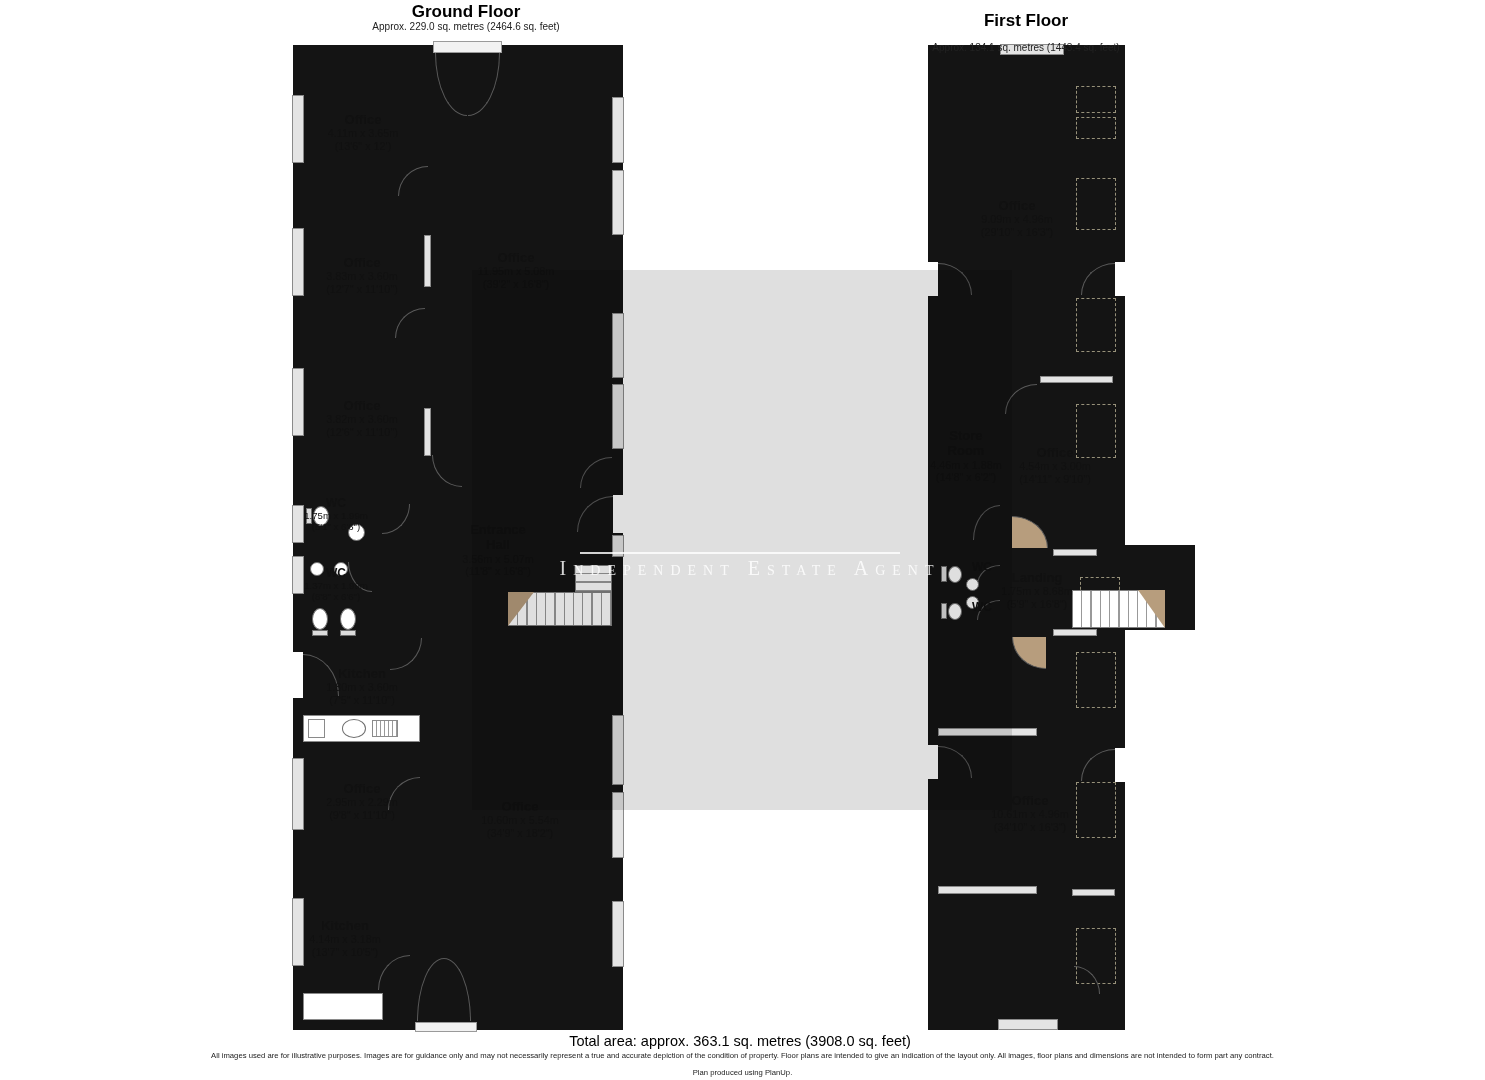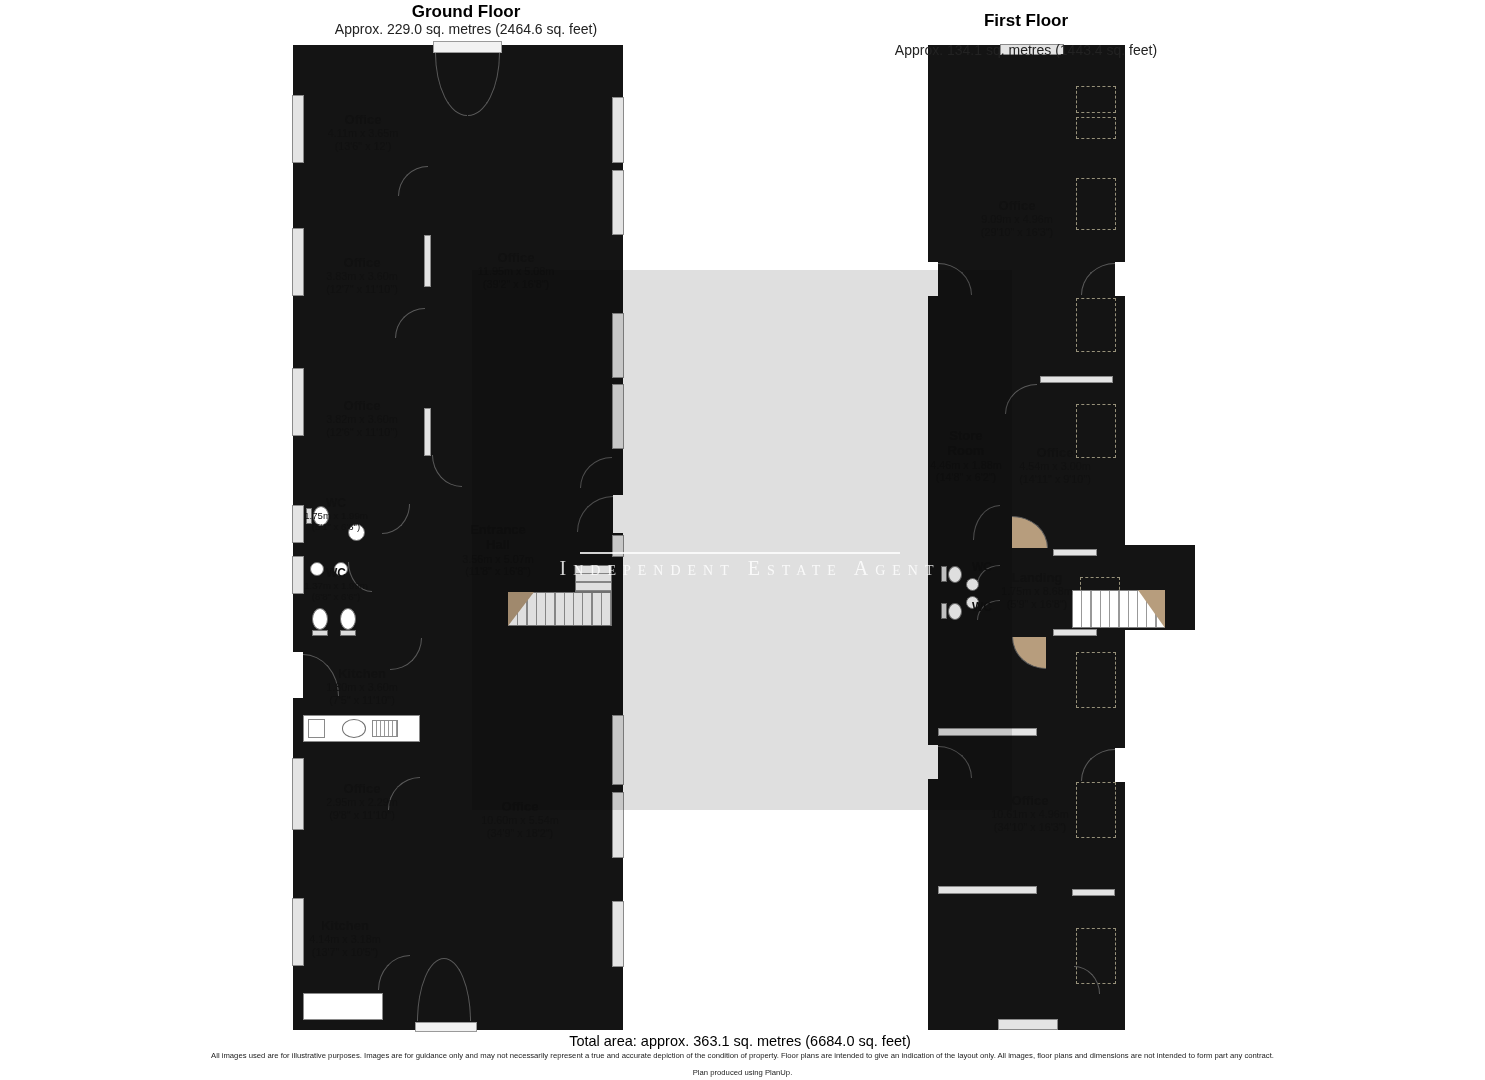--- a/index.html
+++ b/index.html
@@ -31,21 +31,21 @@
   .label.sm .nm{font-size:12px;}
   .label.sm .dm{font-size:9.6px;}
   .fix{position:absolute;z-index:6;box-sizing:border-box;}
   .bowl{background:#fff;border:1px solid #6f6f6f;border-radius:50%;}
   .tank{background:#dcdcdc;border:1px solid #6f6f6f;}
   .sinkc{background:#fff;border:1px solid #6f6f6f;border-radius:50%;}
   .counter{position:absolute;background:#fff;border:1px solid #8a8a8a;box-sizing:border-box;z-index:5;}
   .drain{background:repeating-linear-gradient(to right,#fff 0 3px,#999 3px 4px);border:1px solid #8a8a8a;}
   .title{position:absolute;transform:translateX(-50%);font-weight:bold;font-size:17px;color:#000;
          white-space:nowrap;z-index:10;}
-  .subtitle{position:absolute;transform:translateX(-50%);font-size:14px;color:#222;
+  .subtitle{position:absolute;transform:translateX(-50%);font-size:10px;color:#222;
          white-space:nowrap;z-index:10;text-align:center;}
   #wm-box{position:absolute;left:472px;top:270px;width:540px;height:540px;
           background:rgba(0,0,0,0.125);z-index:40;}
   .wm-txt{position:absolute;z-index:41;color:rgba(255,255,255,0.82);
           font-family:"Liberation Serif",serif;font-variant:small-caps;text-align:center;}
   #wm-line{position:absolute;z-index:41;background:rgba(255,255,255,0.82);}
   .footer-total{position:absolute;transform:translateX(-50%);font-size:14.5px;color:#000;z-index:10;white-space:nowrap;}
   .footer-small{position:absolute;text-align:center;font-size:7.7px;color:#222;z-index:10;line-height:1.3;}
 </style>
 </head>
@@ -294,17 +294,17 @@
   <div class="label" style="left:1030px;top:793px;">
     <span class="nm">Office</span>
     <span class="dm">10.61m x 4.96m</span>
     <span class="dm">(34'10" x 16'3")</span>
   </div>
 
   <div id="wm-box"></div>
   <div id="wm-line" style="left:580px;top:552px;width:320px;height:2px;"></div>
   <div class="wm-txt" style="left:480px;top:557px;width:540px;font-size:20px;letter-spacing:7px;text-align:center;">Independent Estate Agent</div>
 
-  <div class="footer-total" style="left:740px;top:1033px;">Total area: approx. 363.1 sq. metres (6684.0 sq. feet)</div>
+  <div class="footer-total" style="left:740px;top:1033px;">Total area: approx. 363.1 sq. metres (3908.0 sq. feet)</div>
   <div class="footer-small" style="left:130px;top:1051px;width:1225px;">All images used are for illustrative purposes. Images are for guidance only and may not necessarily represent a true and accurate depiction of the condition of property. Floor plans are intended to give an indication of the layout only. All images, floor plans and dimensions are not intended to form part any contract.</div>
   <div class="footer-small" style="left:130px;top:1068px;width:1225px;">Plan produced using PlanUp.</div>
 
 </div>
 
 </body></html>

